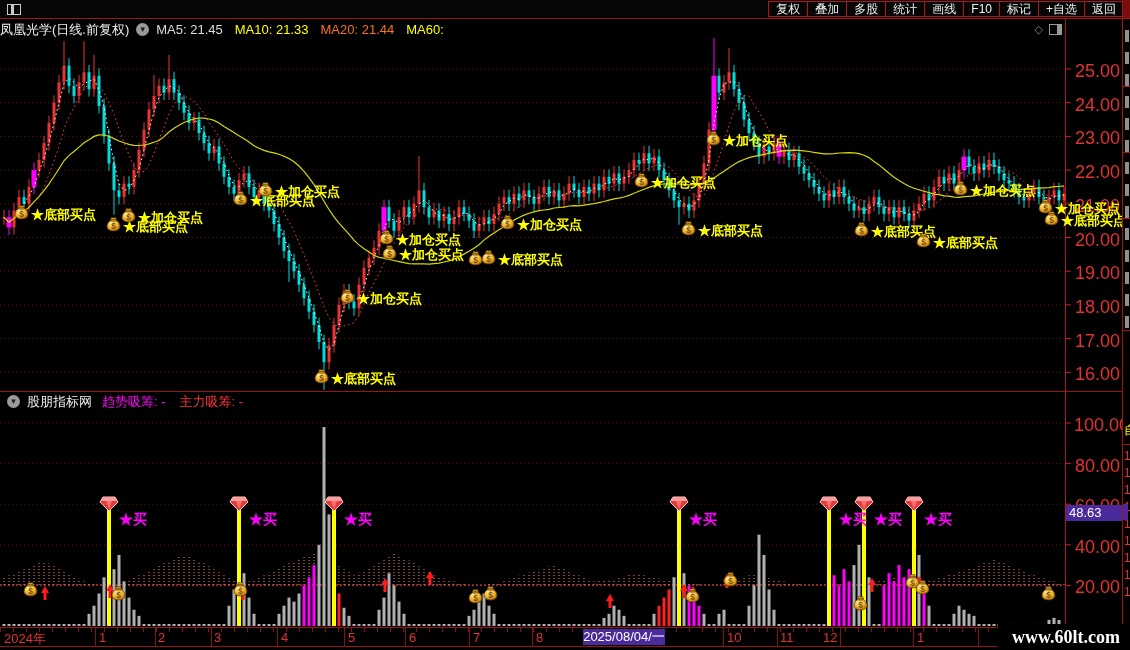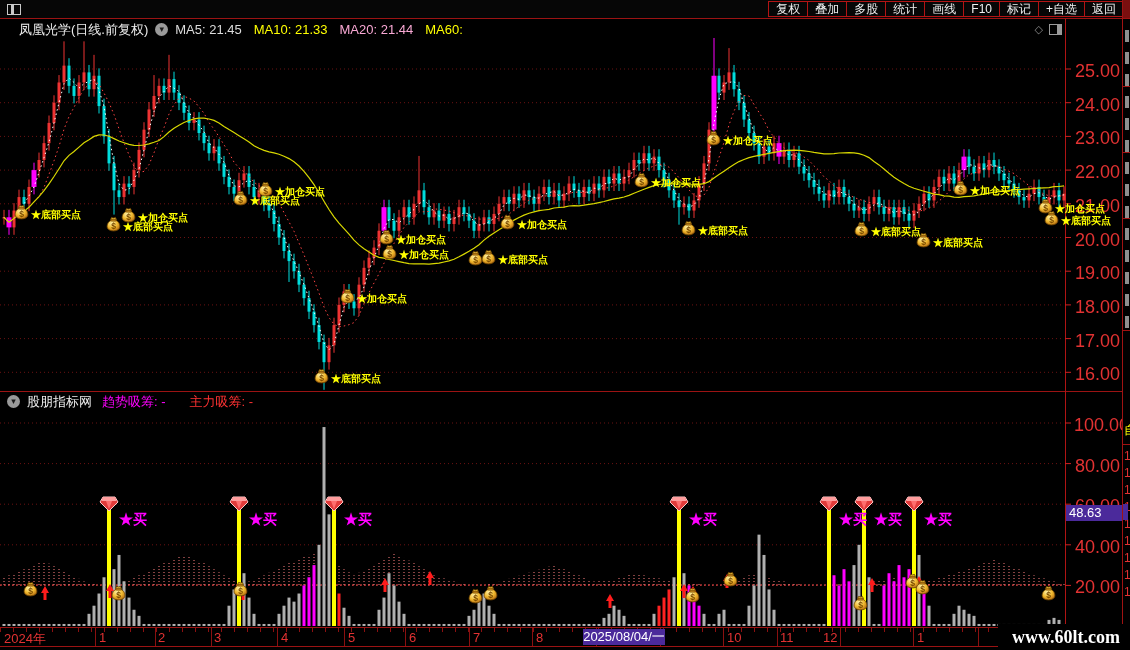--- a/index.html
+++ b/index.html
@@ -12,45 +12,45 @@
   .winico::after{content:"";position:absolute;left:3px;top:0;bottom:0;width:3px;background:#c9c9c9;}
   #tb-left{display:flex;gap:15px;margin-left:18px;}
   .tb-item{color:#dcdcdc;font-size:12px;line-height:17px;white-space:nowrap;cursor:default;}
   .tb-item.active{color:#00c8c8;}
   #tb-right{margin-left:auto;display:flex;margin-right:6px;}
   .tb-btn{color:#f0f0f0;font-size:12px;line-height:14px;border:1px solid #b31414;
           padding:0 7px;margin-left:-1px;white-space:nowrap;}
   
   #infobar{position:absolute;top:20px;left:0;width:1128px;height:19px;display:flex;
            align-items:center;z-index:12;font-size:13px;}
-  #stock-title{color:#ececec;margin-left:19px;white-space:nowrap;}
+  #stock-title{color:#ececec;margin-left:0;white-space:nowrap;}
   .circ{width:13px;height:13px;border-radius:50%;background:#9a9a9a;color:#1a1a1a;
         font-size:9px;line-height:12px;text-align:center;margin:0 7px;flex:0 0 auto;}
   .leg{margin-right:12px;white-space:nowrap;}
   .corner-ico{color:#8a8a8a;font-size:11px;margin-left:4px;}
   .mini-box{width:11px;height:9px;border:1px solid #9a9a9a;margin-left:6px;position:relative;}
   .mini-box::after{content:"";position:absolute;right:0;top:0;bottom:0;width:4px;background:#9a9a9a;}
   
   #subhdr{position:absolute;top:393px;left:0;height:17px;display:flex;align-items:center;
           z-index:12;font-size:13px;}
   #subhdr .t1{color:#ececec;white-space:nowrap;}
   #subhdr .t2{color:#ff00ff;margin-left:10px;white-space:nowrap;}
-  #subhdr .t3{color:#ff3232;margin-left:24px;white-space:nowrap;}
+  #subhdr .t3{color:#ff3232;margin-left:14px;white-space:nowrap;}
   
   #cv{position:absolute;left:0;top:0;z-index:1;}
   #overlays{position:absolute;left:0;top:0;width:1130px;height:650px;z-index:10;pointer-events:none;}
   .axlab{position:absolute;color:#e23232;font-size:18px;width:46px;text-align:right;}
   .badge{position:absolute;left:1066px;top:505px;width:55px;height:16px;background:#4b2a9b;
          color:#fff;font-size:13px;line-height:16px;padding-left:3px;z-index:11;}
   .month{position:absolute;top:630px;color:#e23232;font-size:13px;}
   #datebox{position:absolute;top:629px;height:16px;background:#4b2a9b;color:#fff;
            font-size:13px;line-height:16px;text-align:center;z-index:11;white-space:nowrap;}
   #dateticks{position:absolute;left:0;top:628px;width:1065px;height:4px;
      background:repeating-linear-gradient(90deg,#8a1010 0 1px,transparent 1px 13px);}
-  .baglbl{position:absolute;color:#ffff00;font-size:10px;font-weight:bold;white-space:nowrap;
+  .baglbl{position:absolute;color:#ffff00;font-size:13px;font-weight:bold;white-space:nowrap;
           line-height:14px;}
   .buytxt{position:absolute;color:#ff00ff;font-size:14px;font-weight:bold;white-space:nowrap;}
   .icon-wrap{position:absolute;line-height:0;}
   
   #strip{position:absolute;left:1122px;top:0;width:8px;height:650px;background:#000;
          border-left:1px solid #a01212;z-index:20;overflow:hidden;}
   .strip-frag{position:absolute;left:2px;width:4px;height:12px;background:#8f8f8f;}
   .strip-h{position:absolute;left:0;width:8px;height:1px;background:#a01212;}
   .strip-d{position:absolute;left:1px;color:#e23232;font-size:12px;line-height:12px;}
   
@@ -983,21 +983,21 @@
         <span class="tb-btn">F10</span>
         <span class="tb-btn">标记</span>
         <span class="tb-btn">+自选</span>
         <span class="tb-btn">返回</span>
       </div>
   </div>
 
   <div id="infobar">
     <span id="stock-title">凤凰光学(日线.前复权)</span>
     <span class="circ">▾</span>
-    <span id="legend-wrap"><span class="leg" style="color: rgb(220, 220, 220);">MA5: 21.45</span><span class="leg" style="color: rgb(255, 255, 0);">MA10: 21.33</span><span class="leg" style="color: #f9a8d4;">MA20: 21.44</span><span class="leg" style="color: rgb(255, 255, 0);">MA60:</span></span>
+    <span id="legend-wrap"><span class="leg" style="color: rgb(220, 220, 220);">MA5: 21.45</span><span class="leg" style="color: rgb(255, 255, 0);">MA10: 21.33</span><span class="leg" style="color: #f97316;">MA20: 21.44</span><span class="leg" style="color: rgb(255, 255, 0);">MA60:</span></span>
     <span style="margin-left:auto;display:flex;align-items:center;margin-right:66px;">
       <span class="corner-ico">◇</span>
       <span class="mini-box"></span>
     </span>
   </div>
 
   <div id="subhdr">
     <span class="circ">▾</span>
     <span class="t1">股朋指标网</span>
     <span class="t2">趋势吸筹: -</span>

